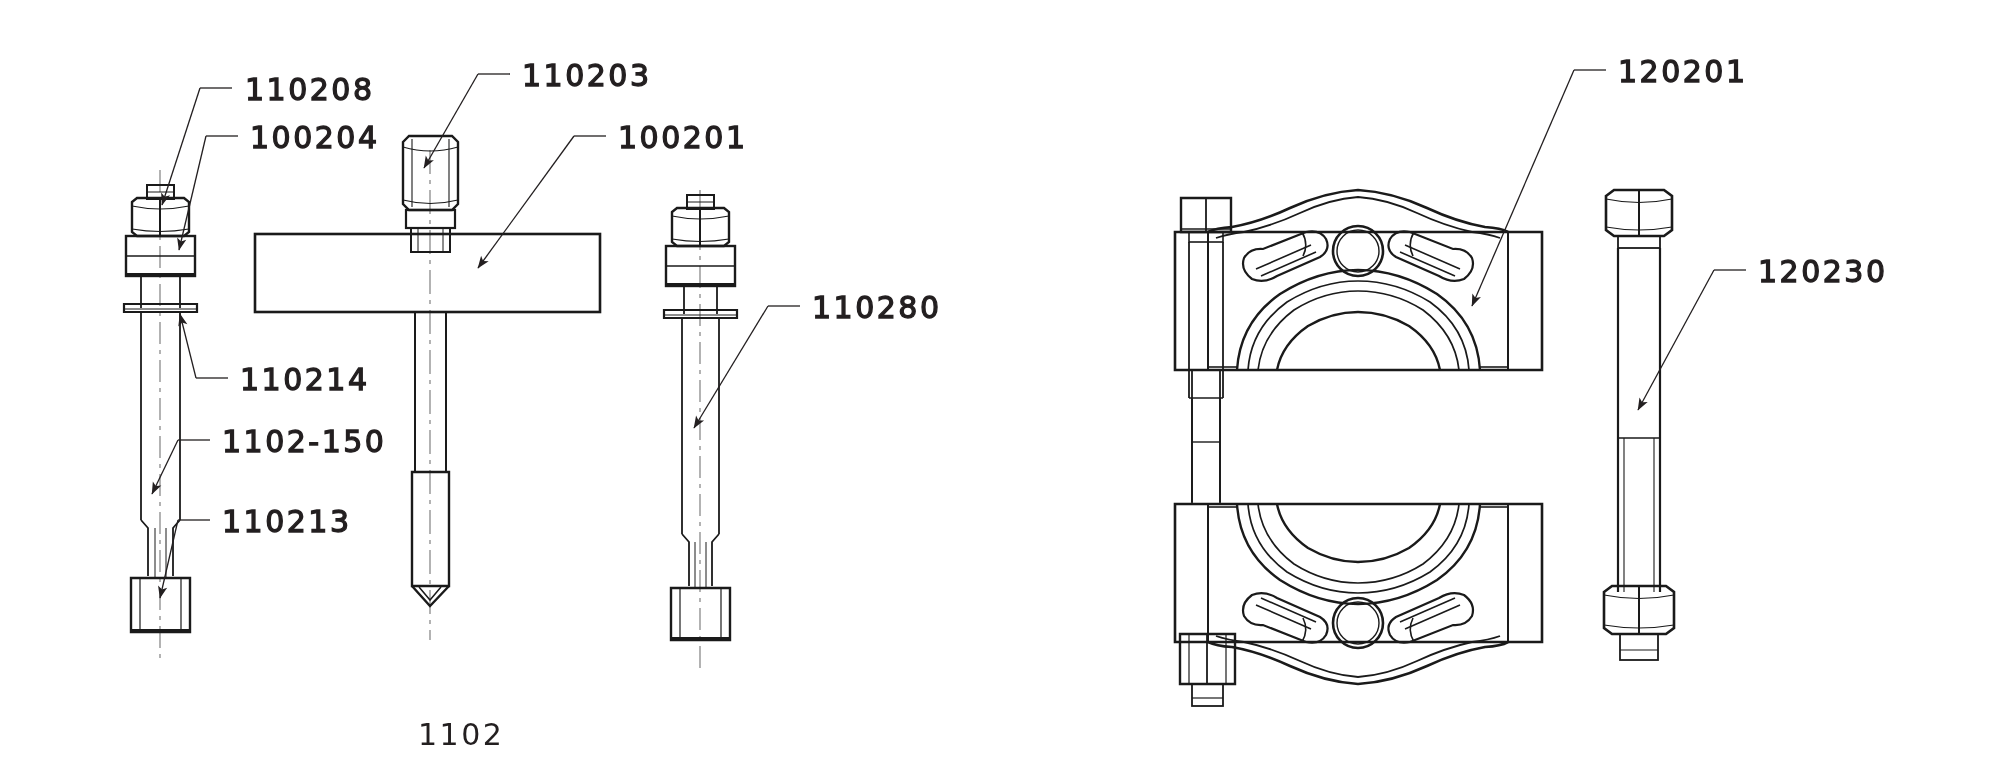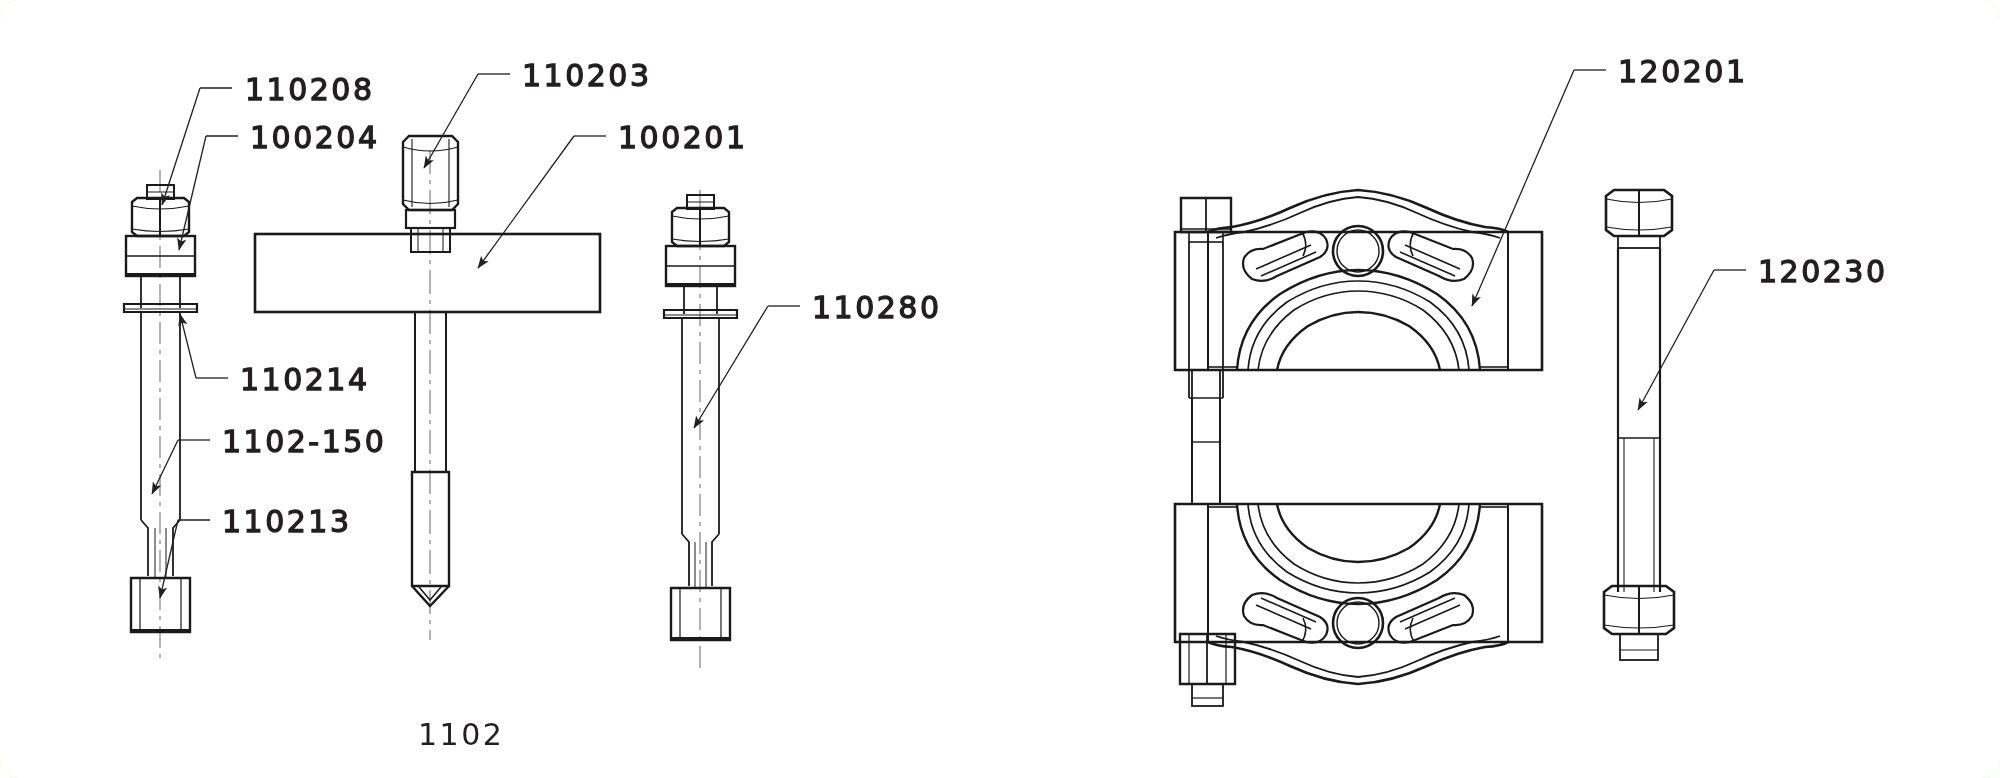--- a/index.html
+++ b/index.html
@@ -10,21 +10,20 @@
   }
   body {
     font-family: "Liberation Sans", sans-serif;
   }
   #sheet {
     position: relative;
     width: 2000px;
     height: 778px;
     background: #bef264;
     overflow: hidden;
-    border-radius: 19px;
   }
   #drawing-svg {
     position: absolute;
     left: 0;
     top: 0;
     width: 2000px;
     height: 778px;
   }
   .lbl {
     font-family: "DejaVu Sans", sans-serif;

